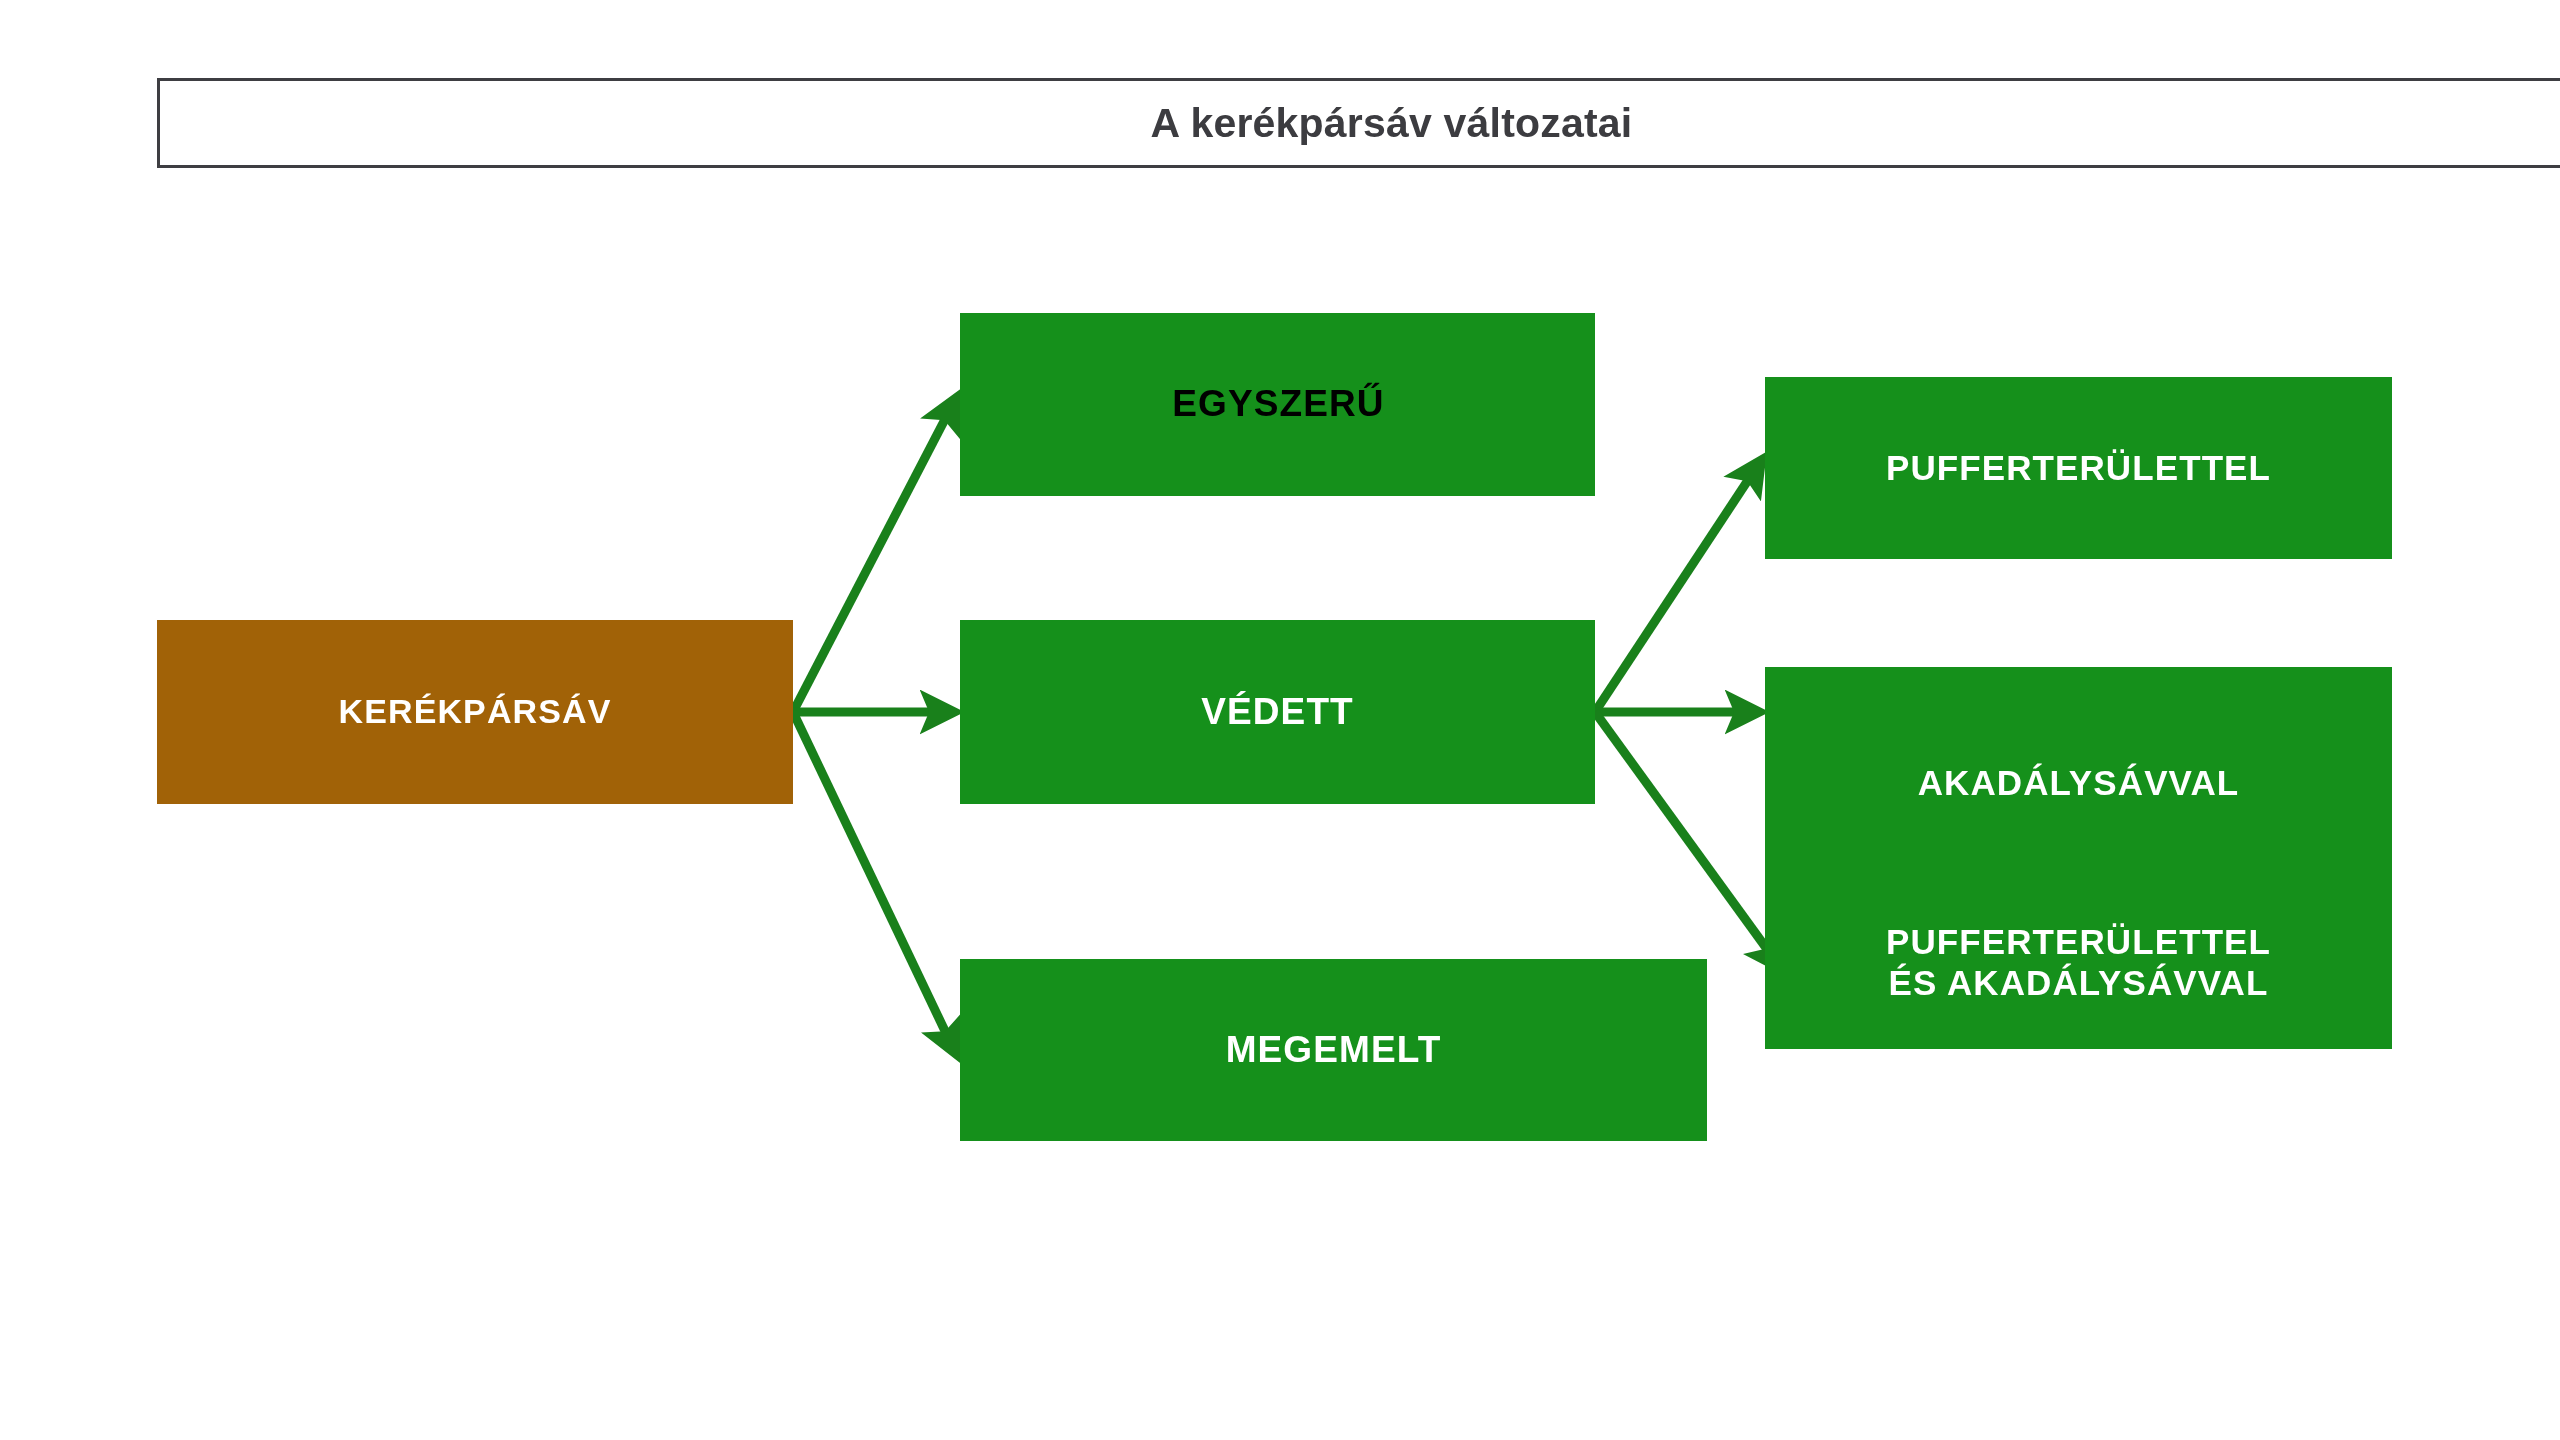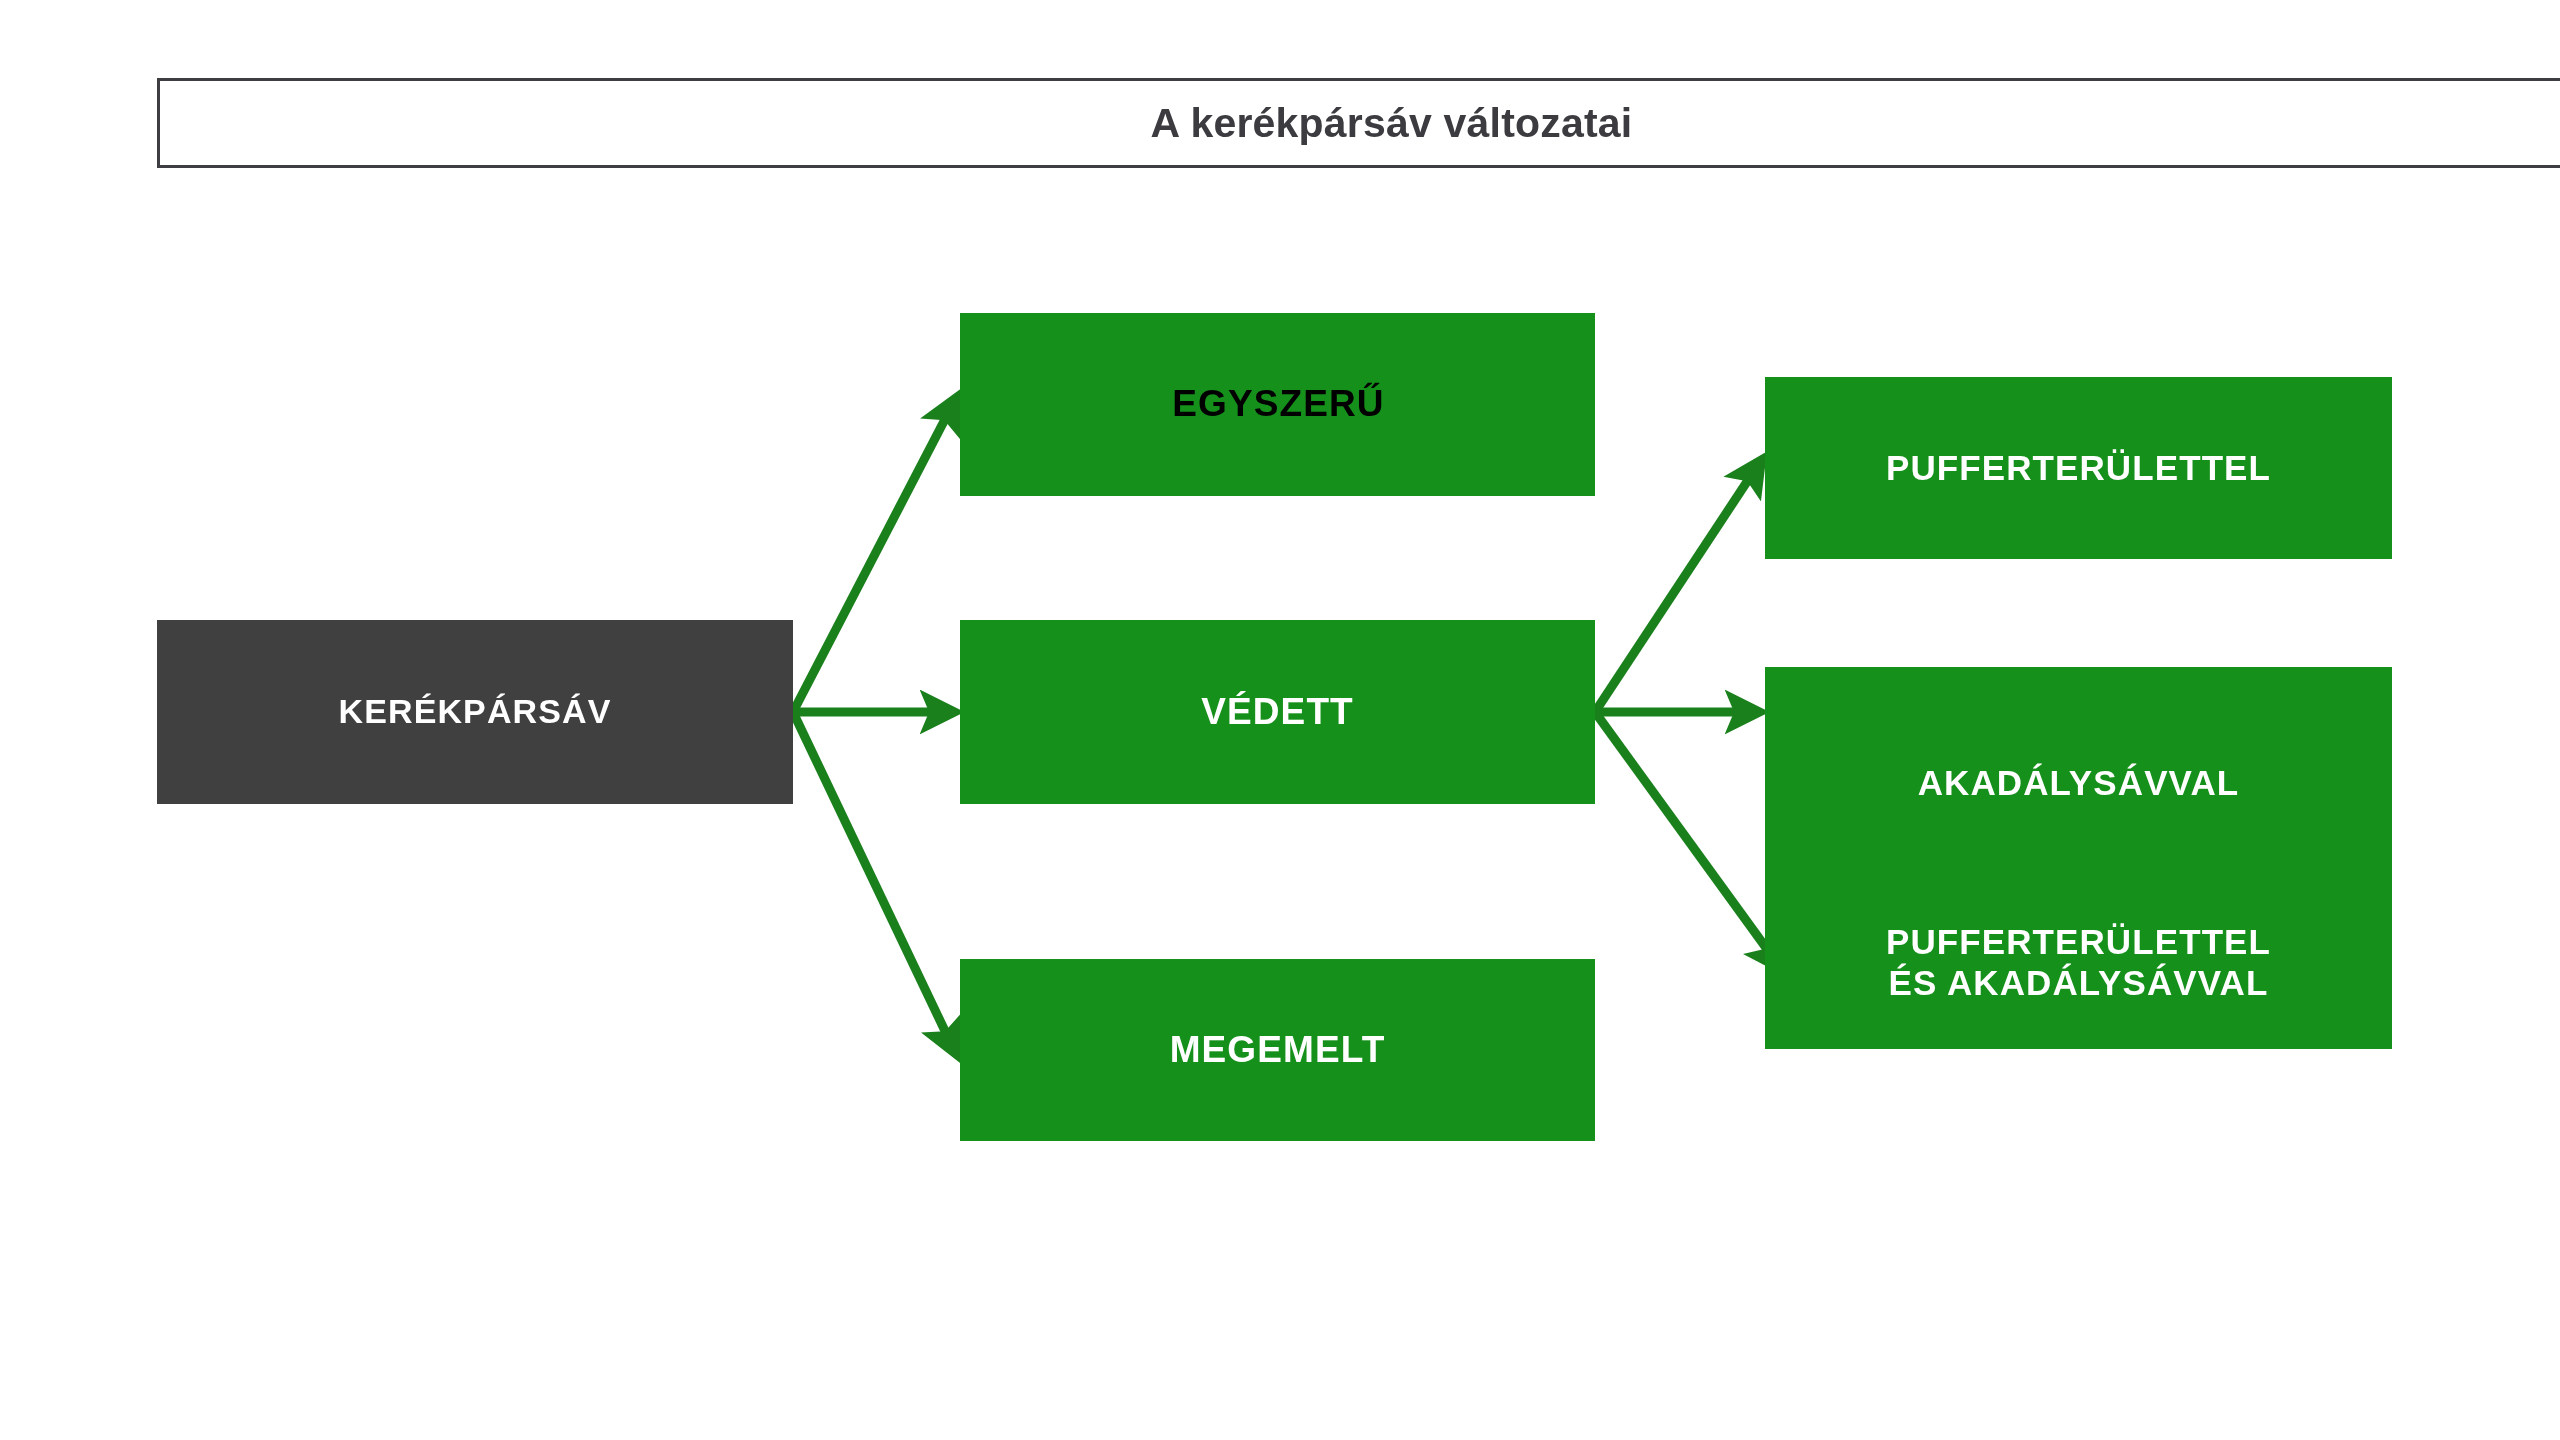--- a/index.html
+++ b/index.html
@@ -67,21 +67,21 @@
   }
   .node-label {
     display: block;
     white-space: pre-line;
   }
 
   
   #node-root        { left: 157px;  top: 620px; width: 636px; height: 184px; font-size: 34px; }
   #node-egyszeru    { left: 960px;  top: 313px; width: 635px; height: 183px; font-size: 37px; }
   #node-vedett      { left: 960px;  top: 620px; width: 635px; height: 184px; font-size: 37px; }
-  #node-megemelt    { left: 960px;  top: 959px; width: 635px; height: 182px; font-size: 37px; }
+  #node-megemelt    { left: 960px;  top: 959px; width: 747px; height: 182px; font-size: 37px; }
   #node-puffer      { left: 1765px; top: 377px; width: 627px; height: 182px; font-size: 35px; }
   #node-akadaly     { left: 1765px; top: 620px; width: 627px; height: 232px; font-size: 35px; margin-top: 47px; }
   #node-puffer-akad { left: 1765px; top: 876px; width: 627px; height: 173px; font-size: 35px; }
 </style>
 </head>
 <body style="background: rgb(255, 255, 255);">
 
 <div id="canvas" style="background: rgb(255, 255, 255);">
 
   <div id="title-bar" style="border-color: rgb(62, 62, 66); background: rgb(255, 255, 255);">
@@ -97,21 +97,21 @@
 
     <line x1="793" y1="712" x2="955" y2="400" stroke="#19801b" stroke-width="9" marker-end="url(#ah)"></line>
     <line x1="793" y1="712" x2="952" y2="712" stroke="#19801b" stroke-width="9" marker-end="url(#ah)"></line>
     <line x1="793" y1="712" x2="955" y2="1052" stroke="#19801b" stroke-width="9" marker-end="url(#ah)"></line>
 
     <line x1="1595" y1="712" x2="1760" y2="462" stroke="#19801b" stroke-width="9" marker-end="url(#ah)"></line>
     <line x1="1595" y1="712" x2="1757" y2="712" stroke="#19801b" stroke-width="9" marker-end="url(#ah)"></line>
     <line x1="1595" y1="712" x2="1780" y2="967" stroke="#19801b" stroke-width="9" marker-end="url(#ah)"></line>
   </svg>
 
-  <div class="node" id="node-root" style="background: #404040; color: rgb(255, 255, 255);">
+  <div class="node" id="node-root" style="background: #a16207; color: rgb(255, 255, 255);">
     <span class="node-label">KERÉKPÁRSÁV</span>
   </div>
 
   <div class="node" id="node-egyszeru" style="background: rgb(21, 144, 27); color: #000000; padding-left: 14px;">
     <span class="node-label">EGYSZERŰ</span>
   </div>
   <div class="node" id="node-vedett" style="background: rgb(21, 144, 27); color: #ffffff;">
     <span class="node-label">VÉDETT</span>
   </div>
   <div class="node" id="node-megemelt" style="background: rgb(21, 144, 27); color: rgb(255, 255, 255);">

